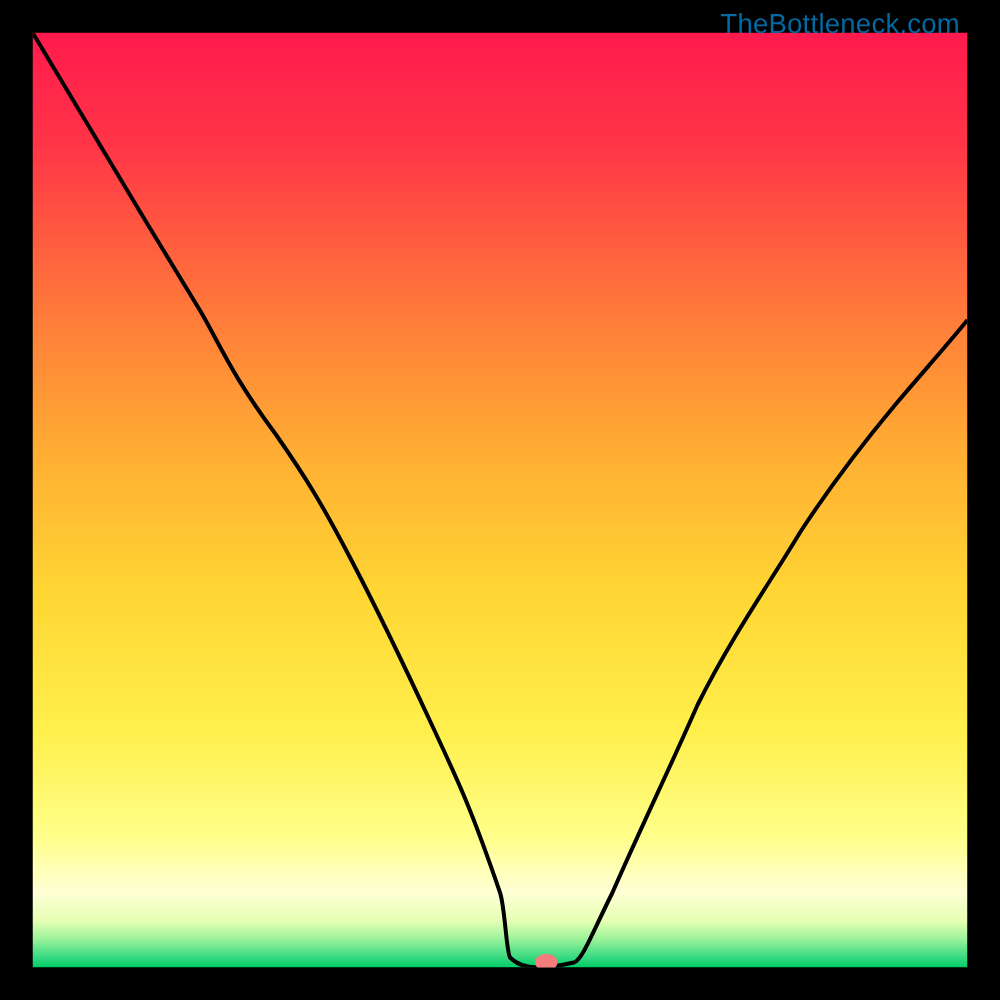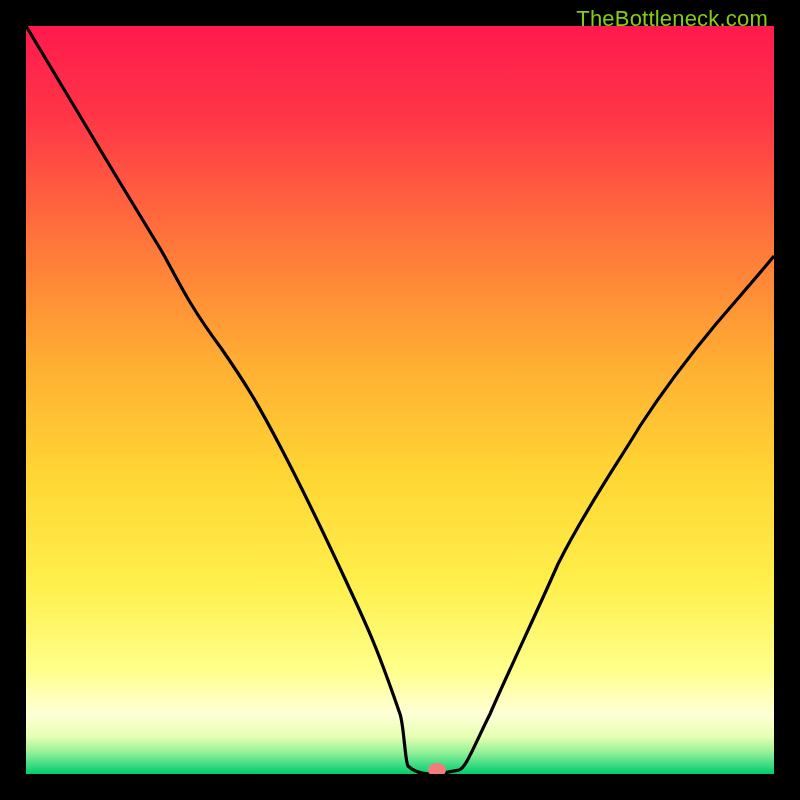--- a/index.html
+++ b/index.html
@@ -18,21 +18,21 @@
     width: 748px;
     height: 748px;
   }
   .watermark {
     position: absolute;
     top: 6px;
     right: 32px;
     font-family: Arial, Helvetica, sans-serif;
     font-size: 22px;
     font-weight: 500;
-    color: #84cc16;
+    color: #0369a1;
     letter-spacing: 0.2px;
     z-index: 10;
   }
 </style>
 </head>
 <body>
 
 <svg class="plot-area" viewBox="0 0 748 748" preserveAspectRatio="none">
   <defs>
     <linearGradient id="bg" x1="0" y1="0" x2="0" y2="1">

